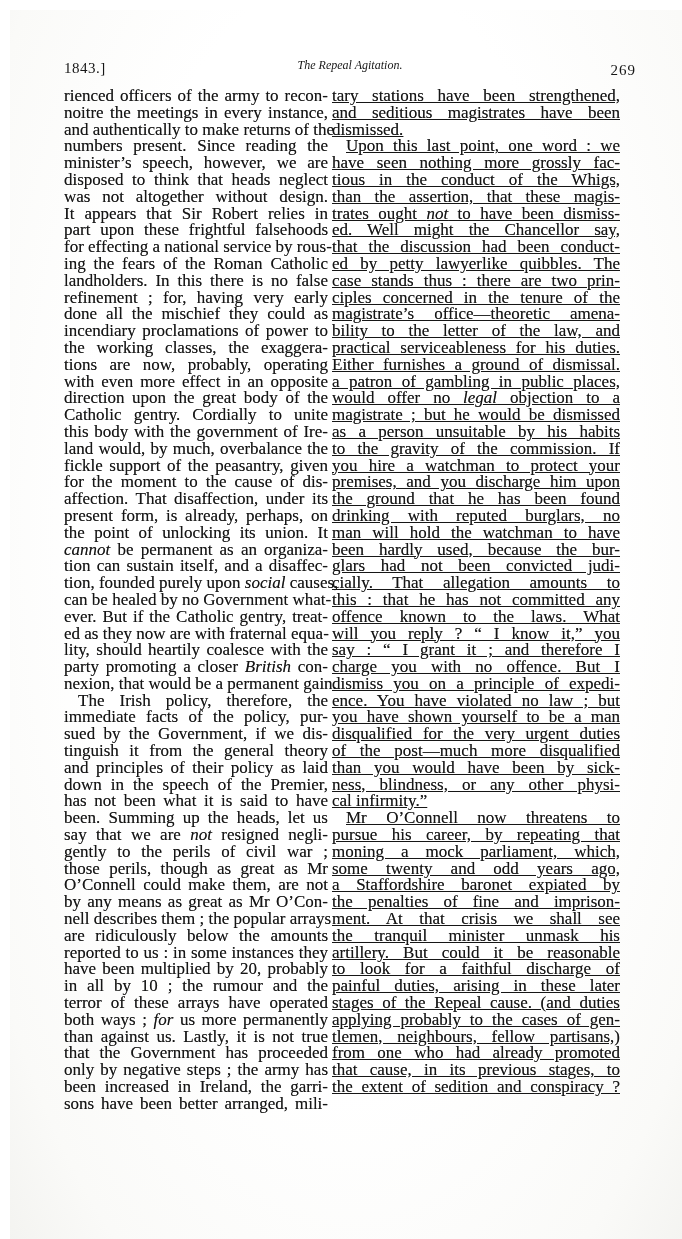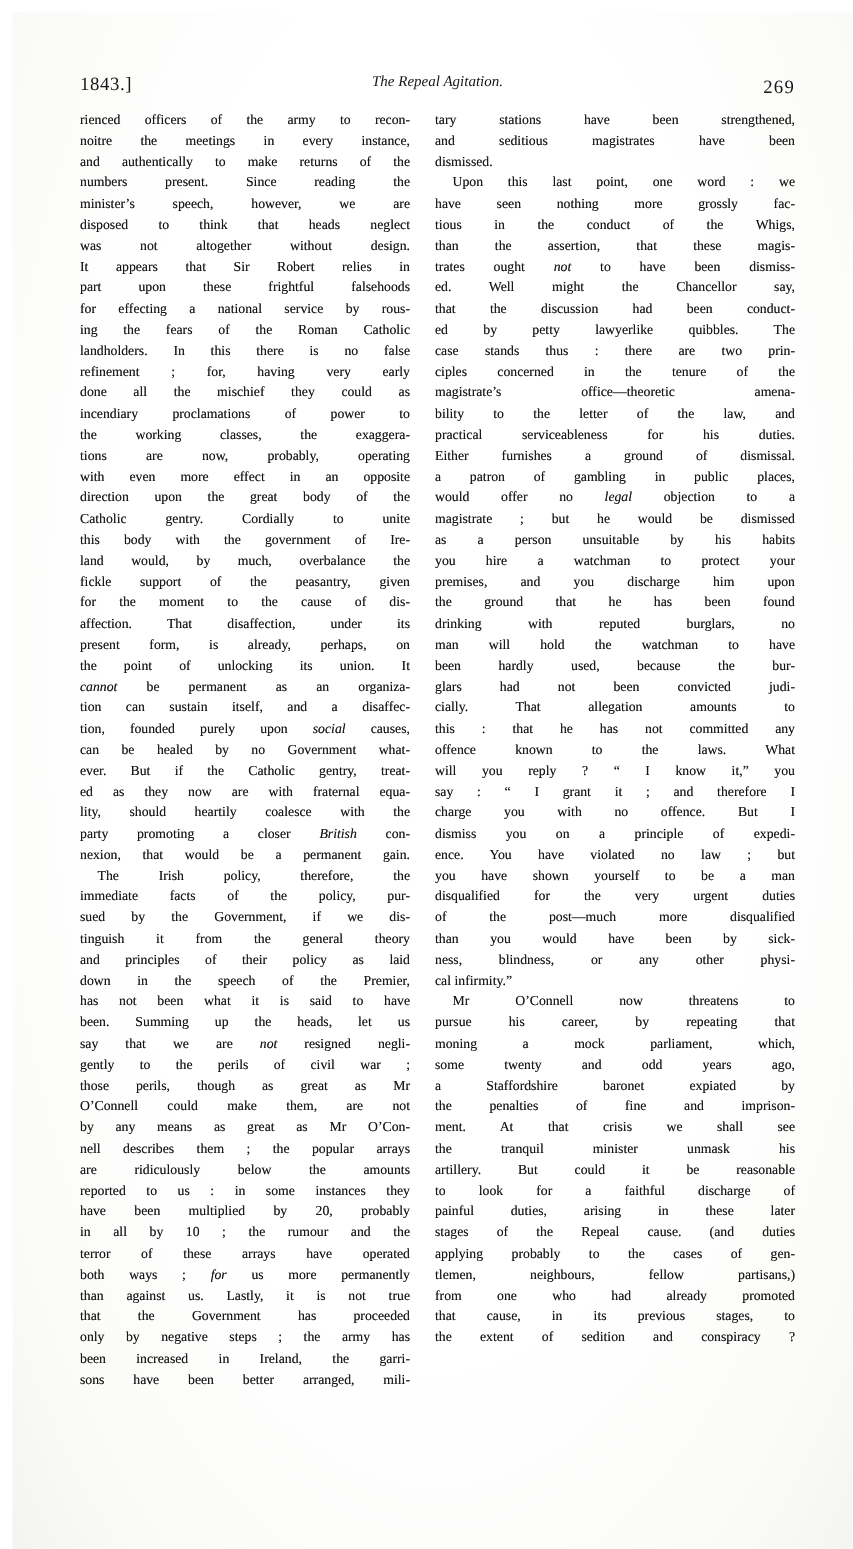--- a/index.html
+++ b/index.html
@@ -24,26 +24,26 @@
   }
   .hl { position: absolute; left: 0; top: 2px; letter-spacing: 0.5px; }
   .hc {
     position: absolute; left: 0; right: 0; top: 0;
     text-align: center; font-style: italic; font-size: 12px;
   }
   .hr { position: absolute; right: 0; top: 4px; letter-spacing: 1px; }
   .col {
     position: absolute;
     top: 78px;
-    font-size: 11px;
+    font-size: 17px;
     line-height: 16.8px;
     text-shadow: 0 0 0.5px rgba(15,15,15,0.55);
   }
   .col-left  { left: 54px;  width: 264px; }
-  .col-right { left: 338px; width: 288px; }
+  .col-right { left: 322px; width: 288px; text-decoration: underline; }
   .ln {
     height: 16.8px;
     text-align: justify;
     text-align-last: justify;
     white-space: nowrap;
   }
   .ln.ragged { text-align-last: left; }
   .ln.indent { text-indent: 14px; }
   .ln i { font-style: italic; }
 </style>
@@ -134,20 +134,21 @@
       <div class="ln"><span>case stands thus : there are two prin-</span></div>
       <div class="ln"><span>ciples concerned in the tenure of the</span></div>
       <div class="ln"><span>magistrate’s office—theoretic amena-</span></div>
       <div class="ln"><span>bility to the letter of the law, and</span></div>
       <div class="ln"><span>practical serviceableness for his duties.</span></div>
       <div class="ln"><span>Either furnishes a ground of dismissal.</span></div>
       <div class="ln"><span>a patron of gambling in public places,</span></div>
       <div class="ln"><span>would offer no </span><i>legal</i><span> objection to a</span></div>
       <div class="ln"><span>magistrate ; but he would be dismissed</span></div>
       <div class="ln"><span>as a person unsuitable by his habits</span></div>
+      <div class="ln"><span>to the gravity of the commission. If</span></div>
       <div class="ln"><span>you hire a watchman to protect your</span></div>
       <div class="ln"><span>premises, and you discharge him upon</span></div>
       <div class="ln"><span>the ground that he has been found</span></div>
       <div class="ln"><span>drinking with reputed burglars, no</span></div>
       <div class="ln"><span>man will hold the watchman to have</span></div>
       <div class="ln"><span>been hardly used, because the bur-</span></div>
       <div class="ln"><span>glars had not been convicted judi-</span></div>
       <div class="ln"><span>cially. That allegation amounts to</span></div>
       <div class="ln"><span>this : that he has not committed any</span></div>
       <div class="ln"><span>offence known to the laws. What</span></div>

